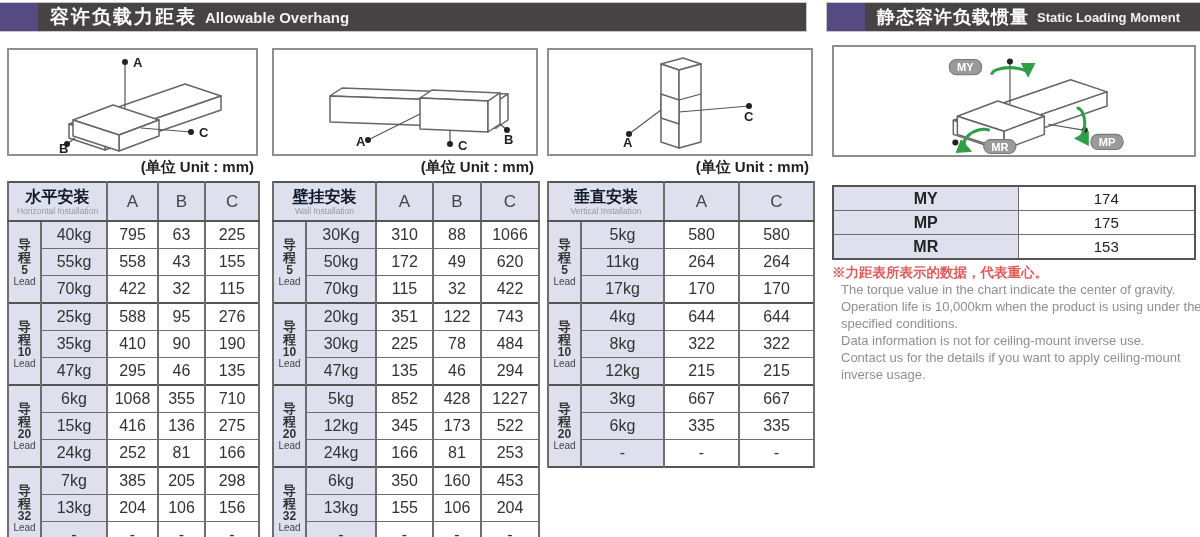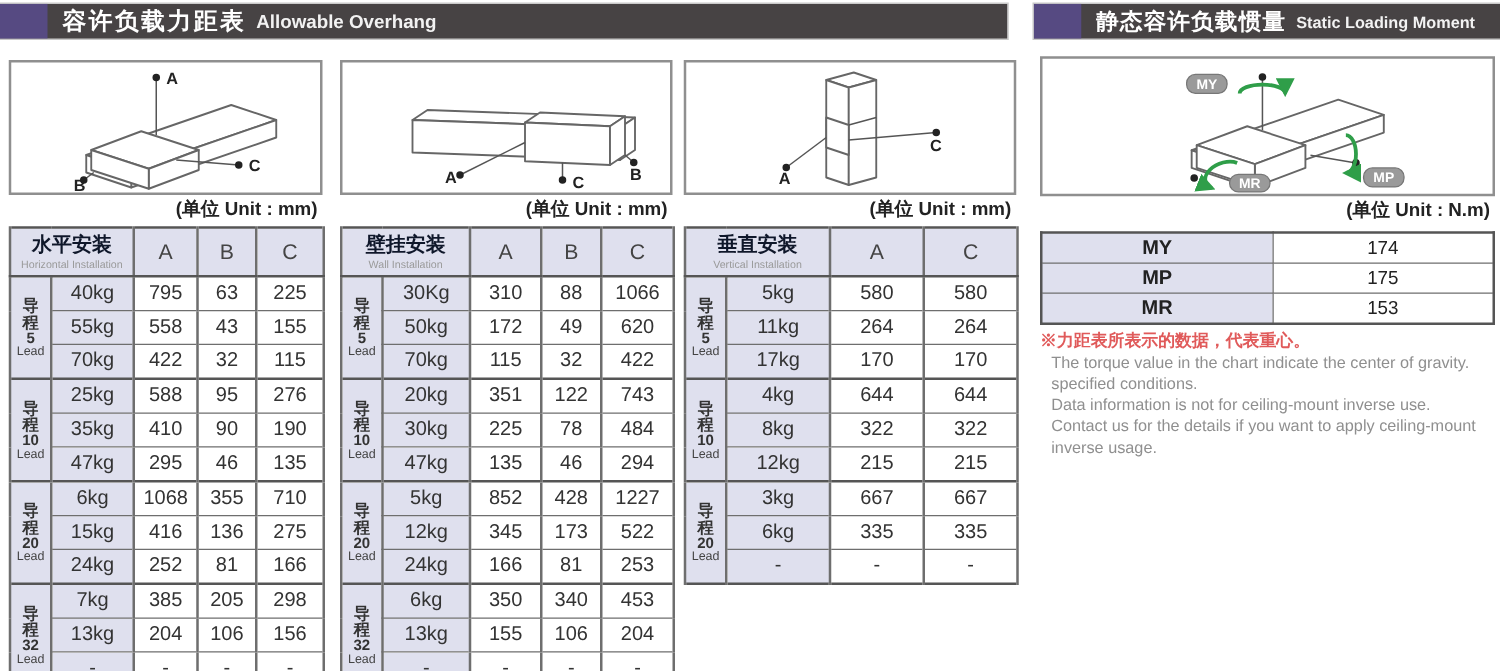--- a/index.html
+++ b/index.html
@@ -150,21 +150,20 @@
       <path class="rot" d="M 240,60 A 8,15 0 0 1 240,90" marker-end="url(#ah)"></path>
       <rect x="254" y="86" width="32" height="15" rx="7" fill="#9a9a9a" stroke="#777"></rect>
       <text class="bt" x="270" y="97.5">MP</text>
 
       <circle cx="120" cy="94" r="3" fill="#222"></circle>
       <path class="rot" d="M 154,82 A 14,9 -20 1 0 134,102" marker-end="url(#ah)"></path>
       <rect x="148" y="91" width="32" height="14" rx="7" fill="#9a9a9a" stroke="#777"></rect>
       <text class="bt" x="164" y="102">MR</text>
     </svg>
   </div>
-  <div class="unit" style="left:832px;top:159px;width:360px;">(单位 Unit : N.m)</div>
 
   <div style="position:absolute;left:7px;top:181px;width:251px;">
       <table class="ov">
         <colgroup>
           <col style="width:33px">
           <col style="width:66px">
           <col style="width:51px">
           <col style="width:47px">
           <col style="width:54px">
         </colgroup>
@@ -370,21 +369,21 @@
           </tr>
           <tr class="grp">
             <td class="lead" rowspan="3">
               <div class="lcn">导</div>
               <div class="lcn">程</div>
               <div class="lnum">32</div>
               <div class="len">Lead</div>
             </td>
             <td class="kg">6kg</td>
             <td class="val">350</td>
-            <td class="val">340</td>
+            <td class="val">160</td>
             <td class="val">453</td>
           </tr>
           <tr>
             <td class="kg">13kg</td>
             <td class="val">155</td>
             <td class="val">106</td>
             <td class="val">204</td>
           </tr>
           <tr>
             <td class="kg">-</td>
@@ -501,20 +500,21 @@
         </tbody>
       </table>
     </div>
 
   <div class="notes" style="left:832px;top:264px;width:368px;height:170px;">
       <div class="note">
         <div class="ncn">※力距表所表示的数据，代表重心。</div>
         <div class="nen">The torque value in the chart indicate the center of gravity.</div>
       </div>
       <div class="note">
+        <div class="nen">Operation life is 10,000km when the product is using under the</div>
         <div class="nen">specified conditions.</div>
       </div>
       <div class="note">
         <div class="nen">Data information is not for ceiling-mount inverse use.</div>
         <div class="nen">Contact us for the details if you want to apply ceiling-mount</div>
         <div class="nen">inverse usage.</div>
       </div>
     </div>
 
 </div>

